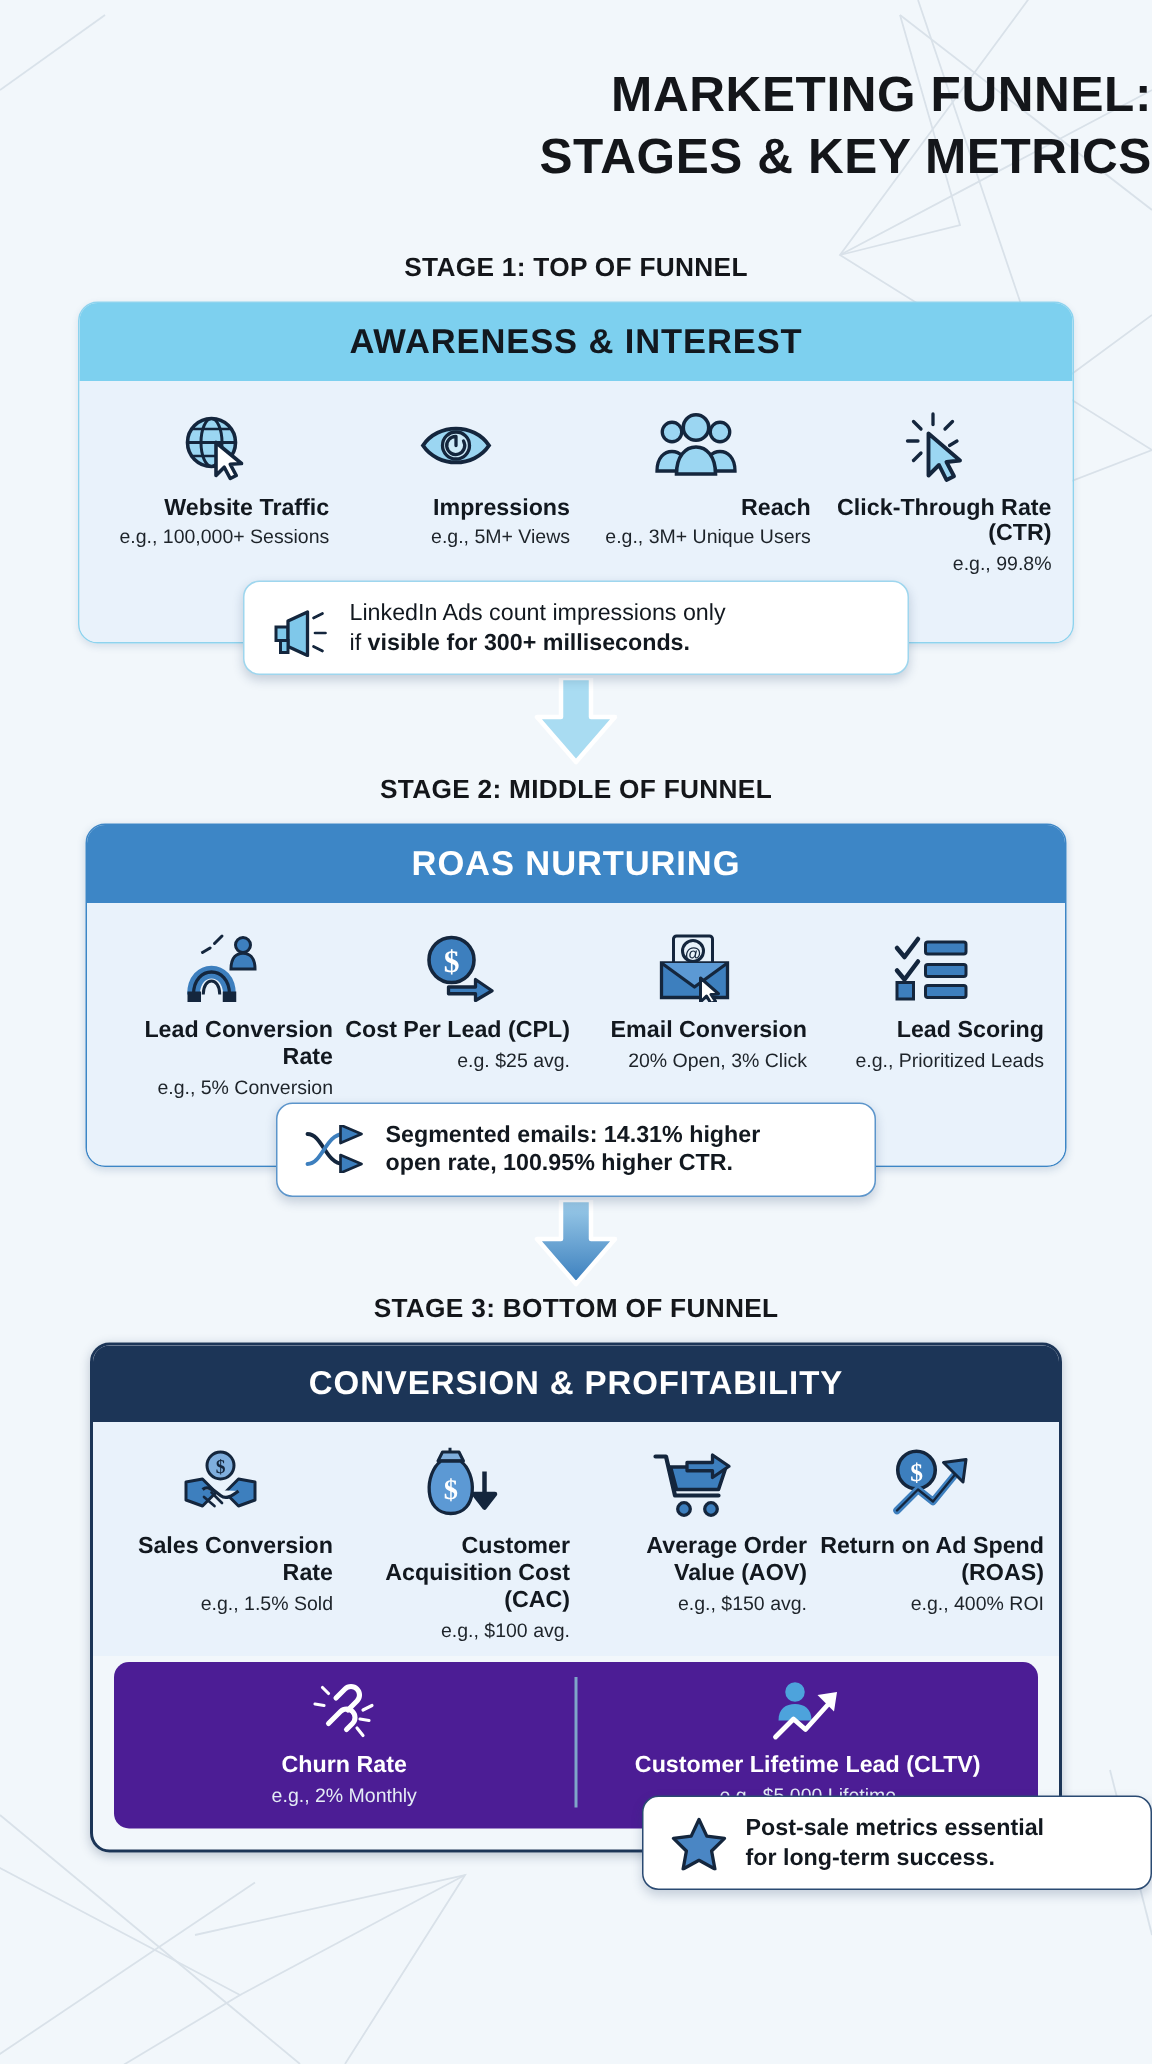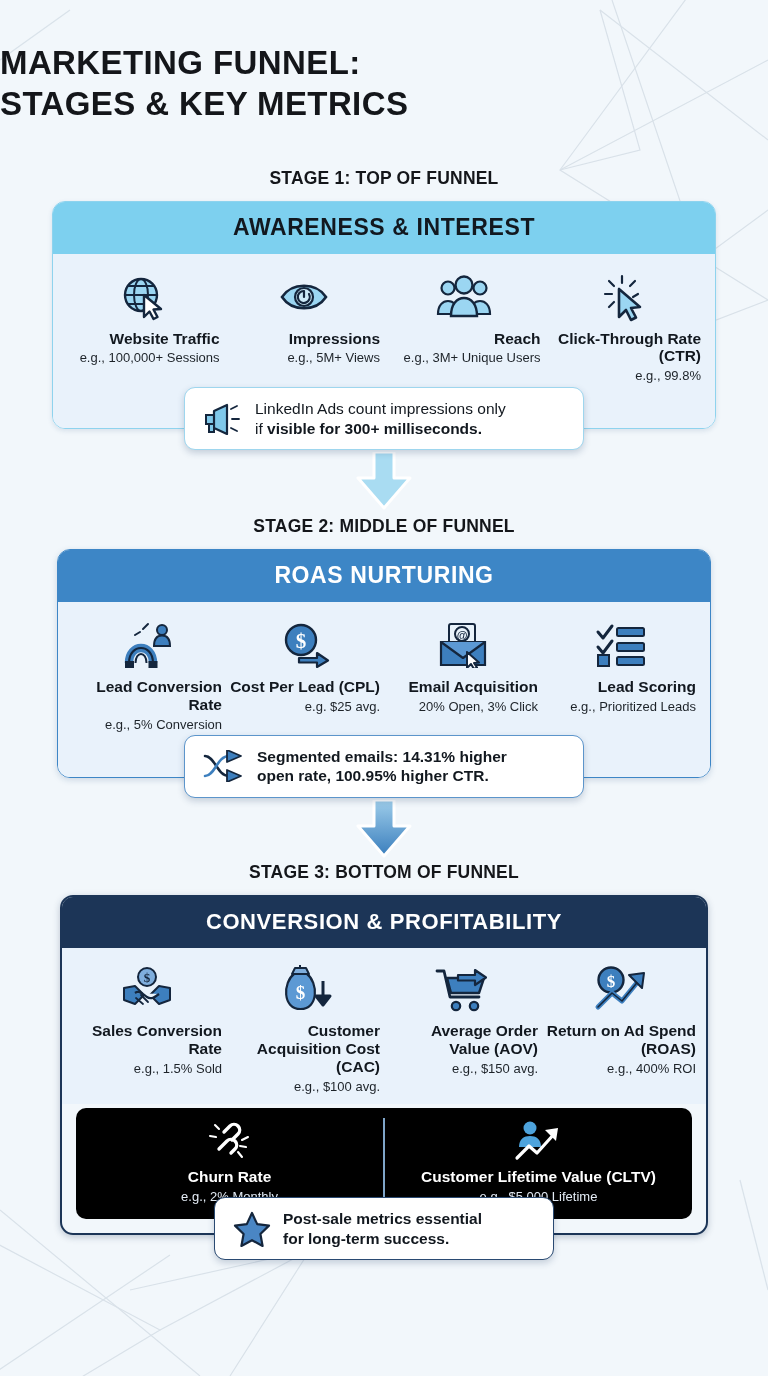--- a/index.html
+++ b/index.html
@@ -29,21 +29,21 @@
     position: relative;
     z-index: 2;
     width: 768px;
     height: 1376px;
     padding: 0;
   }
 
   
   .title-wrap {
     padding-top: 42px;
-    text-align: left;
+    text-align: right;
   }
   .title-line {
     font-size: 33px;
     font-weight: bold;
     letter-spacing: 0.4px;
     color: #14161A;
     line-height: 1.25;
   }
 
   
@@ -131,21 +131,21 @@
   }
   .metric-val {
     font-size: 13px;
     color: #1D2329;
     margin-top: 3px;
     line-height: 1.2;
   }
 
   
   .dark-panel {
-    background: #000000;
+    background: #4c1d95;
     border-radius: 10px;
     margin: 4px 14px 14px;
     display: flex;
     align-items: stretch;
     padding: 10px 0 14px;
   }
   .dark-metric {
     flex: 1;
     text-align: center;
     padding: 0 10px;
@@ -166,21 +166,21 @@
     background: #FFFFFF;
     border-radius: 11px;
     display: flex;
     align-items: center;
     gap: 12px;
     padding: 11px 18px;
     box-shadow: 0 3px 7px rgba(30,60,100,0.22);
     position: relative;
     z-index: 5;
   }
-  .callout.c1 { width: 400px; border: 1px solid #9ED6EE; }
+  .callout.c1 { width: 444px; border: 1px solid #9ED6EE; align-items: flex-end; }
   .callout.c2 { width: 400px; border: 1px solid #5C95CB; }
   .callout.c3 { width: 340px; border: 1px solid #2A4A72; }
 
   .callout-text {
     font-size: 15.5px;
     color: #12181F;
     line-height: 1.28;
   }
   .callout-text .b { font-weight: bold; }
   .callout.c2 .callout-text, .callout.c3 .callout-text { font-weight: bold; }
@@ -356,21 +356,21 @@
         <div class="metric-icon">
           <svg width="54" height="46" viewBox="0 0 54 46">
             <rect x="13" y="2" width="26" height="22" rx="2" fill="#E8F2FA" stroke="#14263D" stroke-width="2"></rect>
             <circle cx="26" cy="12" r="7" fill="none" stroke="#14263D" stroke-width="2"></circle>
             <text x="26" y="17" font-family="Liberation Sans, sans-serif" font-size="11" font-weight="bold" fill="#14263D" text-anchor="middle">@</text>
             <path d="M5 20 L49 20 L49 43 L5 43 Z" fill="#3D7FBE" stroke="#14263D" stroke-width="2.2"></path>
             <path d="M5 20 L27 36 L49 20" fill="#5C99D4" stroke="#14263D" stroke-width="2.2" stroke-linejoin="round"></path>
             <path d="M31 30 L31 46 L35 42 L38 47 L41 45.5 L38 41 L43 40.5 Z" fill="#FFFFFF" stroke="#14263D" stroke-width="2" stroke-linejoin="round"></path>
           </svg>
         </div>
-        <div class="metric-name">Email Acquisition</div>
+        <div class="metric-name">Email Conversion</div>
         <div class="metric-val">20% Open, 3% Click</div>
       </div>
 
       <div class="metric">
         <div class="metric-icon">
           <svg width="52" height="46" viewBox="0 0 52 46">
             <path d="M3 10 L8 16 L17 4" fill="none" stroke="#14263D" stroke-width="3" stroke-linecap="round" stroke-linejoin="round"></path>
             <path d="M3 25 L8 31 L17 19" fill="none" stroke="#14263D" stroke-width="3" stroke-linecap="round" stroke-linejoin="round"></path>
             <rect x="3" y="33" width="11" height="11" fill="#3D7FBE" stroke="#14263D" stroke-width="2"></rect>
             <rect x="22" y="6" width="27" height="8" rx="1.5" fill="#3D7FBE" stroke="#14263D" stroke-width="2"></rect>
@@ -500,27 +500,27 @@
 
       <div class="dark-metric divider-left">
         <div class="metric-icon">
           <svg width="52" height="42" viewBox="0 0 52 42">
             <circle cx="17" cy="8" r="6.5" fill="#4DA3DC"></circle>
             <path d="M6 27 C6 19, 11 16, 17 16 C23 16, 28 19, 28 27 Z" fill="#4DA3DC"></path>
             <path d="M4 38 L16 26 L24 33 L42 13" fill="none" stroke="#FFFFFF" stroke-width="3.2" stroke-linecap="round" stroke-linejoin="round"></path>
             <path d="M32 10 L45 8 L43 21 Z" fill="#FFFFFF"></path>
           </svg>
         </div>
-        <div class="metric-name">Customer Lifetime Value (CLTV)</div>
+        <div class="metric-name">Customer Lifetime Lead (CLTV)</div>
         <div class="metric-val">e.g., $5,000 Lifetime</div>
       </div>
     </div>
   </div>
 
-  <div style="display:flex;justify-content:center;margin-top:-38px">
+  <div style="display:flex;justify-content:flex-end;margin-top:-38px">
     <div class="callout c3">
       <div class="callout-icon">
         <svg width="38" height="36" viewBox="0 0 38 36">
           <path d="M19 2 L24.2 13.1 L36 14.6 L27.4 23 L29.6 35 L19 29.2 L8.4 35 L10.6 23 L2 14.6 L13.8 13.1 Z" fill="#4A86C4" stroke="#14263D" stroke-width="2.2" stroke-linejoin="round"></path>
         </svg>
       </div>
       <div class="callout-text">
         <span>Post-sale metrics essential</span><br>
         <span>for long-term success.</span>
       </div>

